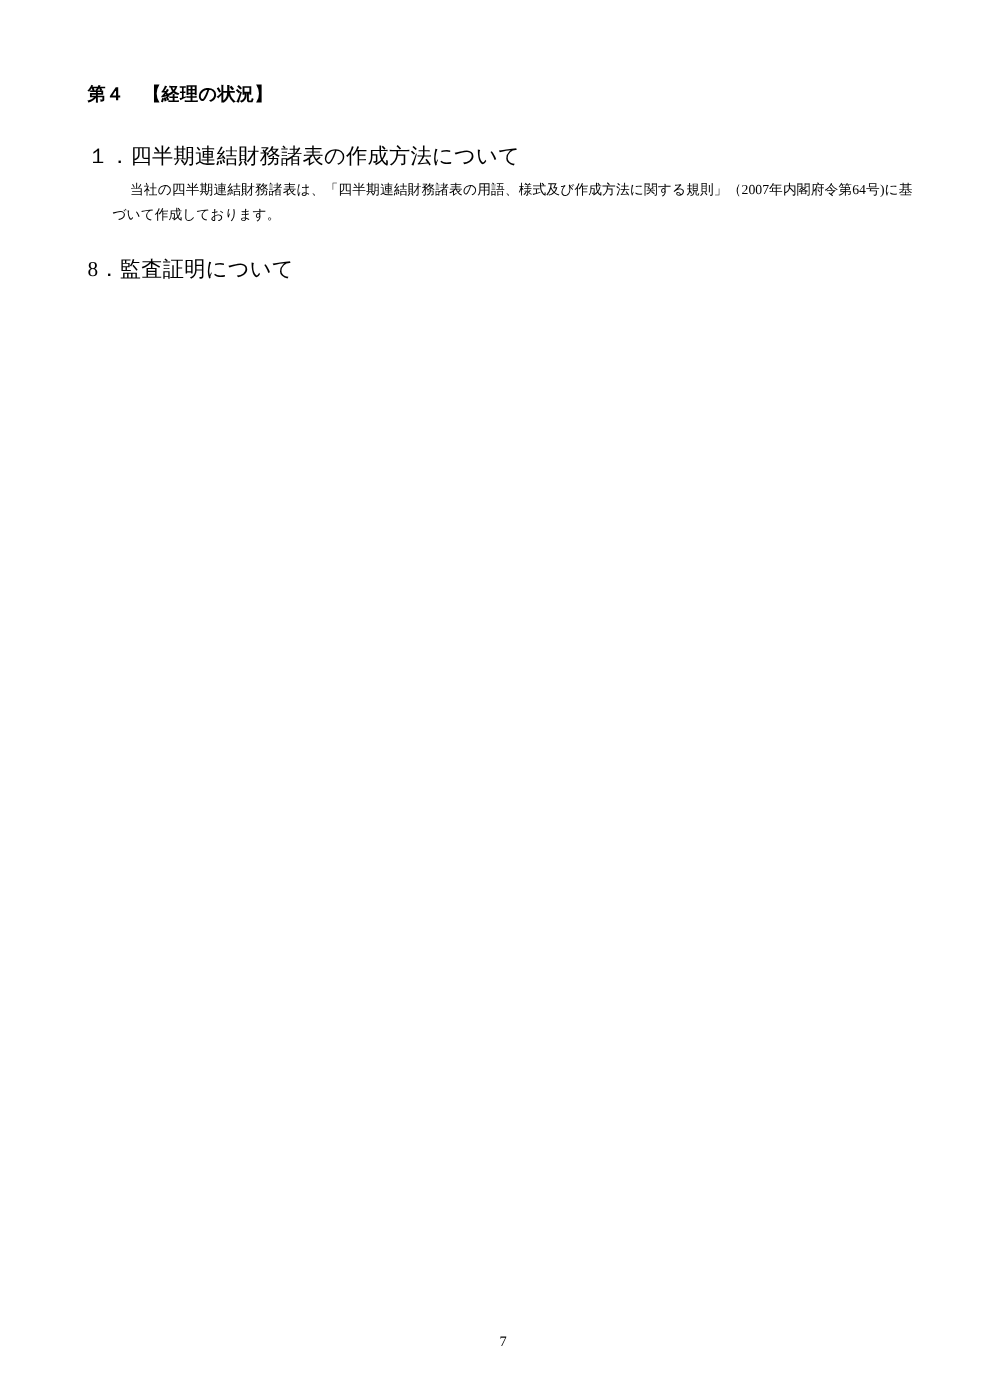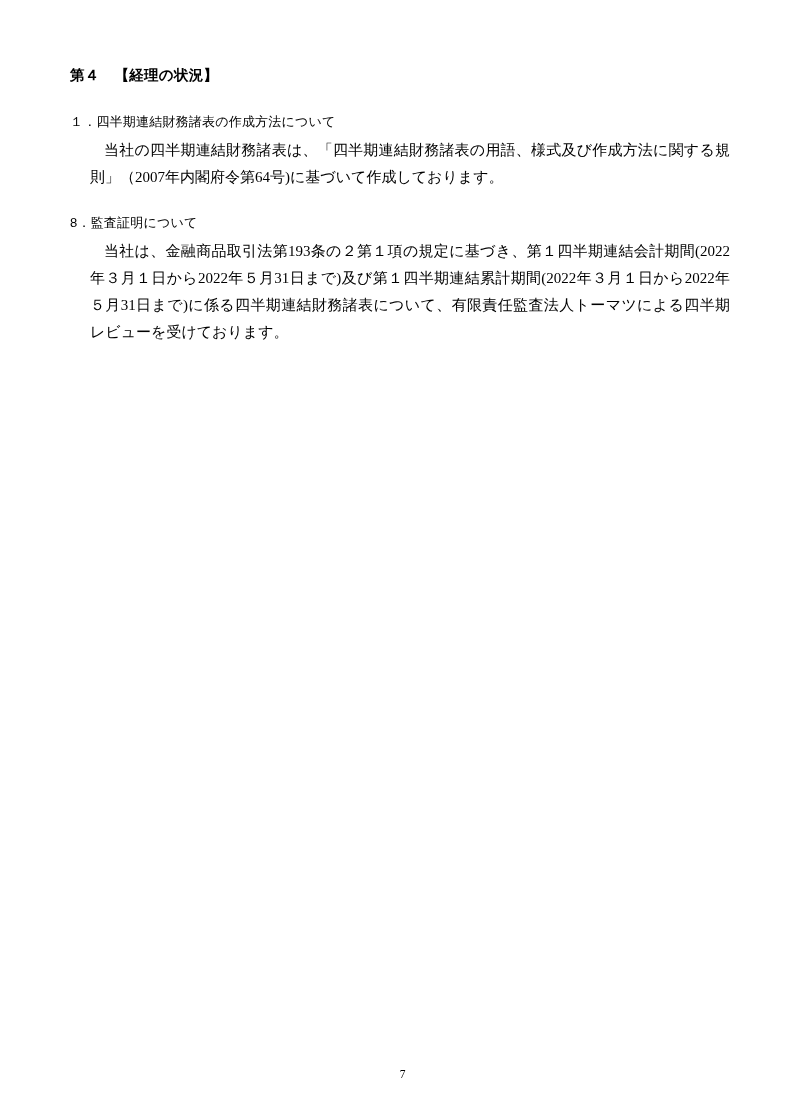--- a/index.html
+++ b/index.html
@@ -28,29 +28,29 @@
     font-weight: bold;
     font-size: 14.5px;
     letter-spacing: 0.3px;
     margin: 0 0 28px 0;
     white-space: pre;
   }
   .section {
     margin: 0 0 22px 0;
   }
   .section-title {
-    font-family: Liberation Sans, sans-serif;
-    font-size: 13px;
+    font-family: Liberation Serif, serif;
+    font-size: 17px;
     letter-spacing: 0.2px;
     margin: 0 0 6px 0;
     white-space: pre;
   }
   .section-body {
     font-family: "Liberation Serif", "DejaVu Serif", serif;
-    font-size: 15px;
+    font-size: 11px;
     line-height: 1.82;
     text-align: justify;
     text-justify: inter-character;
     margin: 0;
     padding-left: 20px;
     text-indent: 14px;
   }
   .page-number {
     position: absolute;
     left: 0;
@@ -70,20 +70,19 @@
 
     <h1 class="doc-heading">第４　【経理の状況】</h1>
 
     <div class="section">
       <div class="section-title">１．四半期連結財務諸表の作成方法について</div>
       <p class="section-body">当社の四半期連結財務諸表は、「四半期連結財務諸表の用語、様式及び作成方法に関する規則」（2007年内閣府令第64号)に基づいて作成しております。</p>
     </div>
 
     <div class="section">
       <div class="section-title">8．監査証明について</div>
-      <p class="section-body">当社は、金融商品取引法第193条の２第１項の規定に基づき、第１四半期連結会計期間(2022年３月１日から2022年５月31日まで)及び第１四半期連結累計期間(2022年３月１日から2022年５月31日まで)に係る四半期連結財務諸表について、有限責任監査法人トーマツによる四半期レビューを受けております。</p>
     </div>
 
   </div>
 
   <div class="page-number">7</div>
 
 </div>
 
 </body></html>

